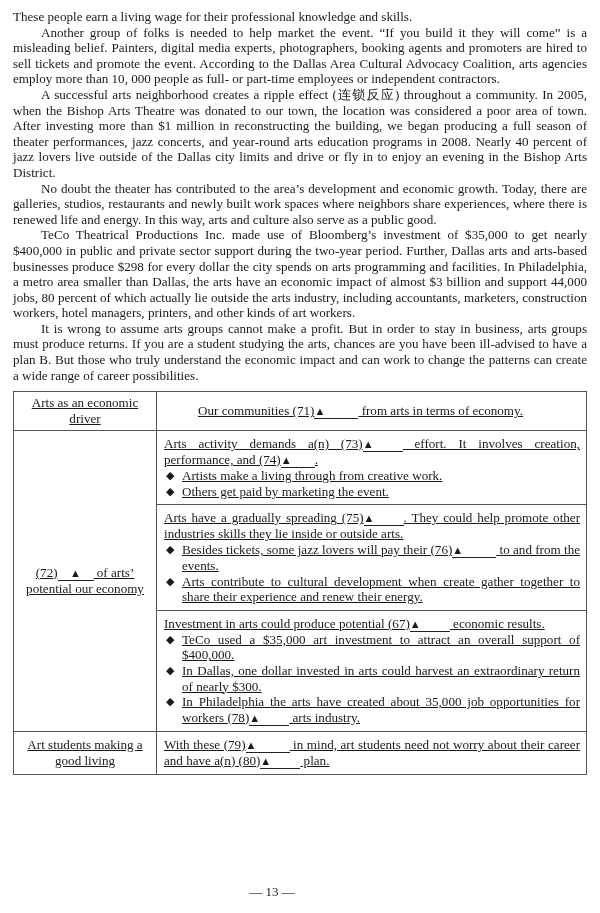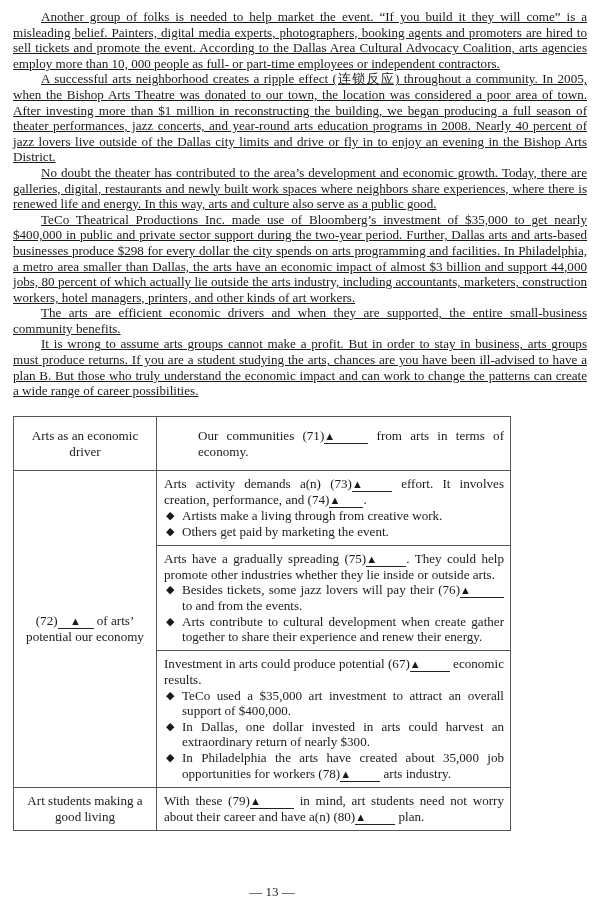--- a/index.html
+++ b/index.html
@@ -7,28 +7,29 @@
   body {
     font-family: "Liberation Serif", "DejaVu Serif", serif;
     color: #1a1a1a;
     font-size: 13.1px;
     line-height: 15.6px;
     position: relative;
     overflow: hidden;
   }
   .page { position: absolute; left: 13px; top: 9px; width: 574px; }
   .para { text-align: justify; text-align-last: left; }
-  .para.indent { text-indent: 28px; text-decoration: underline; }
+  .para.indent { text-indent: 28px; }
   .passage { margin-bottom: 3px; }
 
   table.summary {
-    width: 498px;
+    width: 574px;
     border-collapse: collapse;
     border: 1.5px solid #333;
-    margin-top: 17px;
+    margin-top: 8px;
+    text-decoration: underline;
   }
   table.summary td {
     border: 1px solid #555;
     vertical-align: middle;
   }
   td.label-cell {
     width: 143px;
     text-align: center;
     padding: 2px 2px;
     line-height: 16px;
@@ -67,25 +68,25 @@
     text-align: center;
     font-size: 13px;
   }
 </style>
 </head>
 <body>
 
 <div class="page">
 
   <div class="passage">
+    <p class="para">These people earn a living wage for their professional knowledge and skills.</p>
     <p class="para indent">Another group of folks is needed to help market the event. “If you build it they will come” is a misleading belief. Painters, digital media experts, photographers, booking agents and promoters are hired to sell tickets and promote the event. According to the Dallas Area Cultural Advocacy Coalition, arts agencies employ more than 10, 000 people as full- or part-time employees or independent contractors.</p>
     <p class="para indent">A successful arts neighborhood creates a ripple effect (连锁反应) throughout a community. In 2005, when the Bishop Arts Theatre was donated to our town, the location was considered a poor area of town. After investing more than $1 million in reconstructing the building, we began producing a full season of theater performances, jazz concerts, and year-round arts education programs in 2008. Nearly 40 percent of jazz lovers live outside of the Dallas city limits and drive or fly in to enjoy an evening in the Bishop Arts District.</p>
-    <p class="para indent">No doubt the theater has contributed to the area’s development and economic growth. Today, there are galleries, digital, restaurants and newly built work spaces where neighbors share experiences, where there is renewed life and energy. In this way, arts and culture also serve as a public good.</p>
+    <p class="para indent">No doubt the theater has contributed to the area’s development and economic growth. Today, there are galleries, studios, restaurants and newly built work spaces where neighbors share experiences, where there is renewed life and energy. In this way, arts and culture also serve as a public good.</p>
     <p class="para indent">TeCo Theatrical Productions Inc. made use of Bloomberg’s investment of $35,000 to get nearly $400,000 in public and private sector support during the two-year period. Further, Dallas arts and arts-based businesses produce $298 for every dollar the city spends on arts programming and facilities. In Philadelphia, a metro area smaller than Dallas, the arts have an economic impact of almost $3 billion and support 44,000 jobs, 80 percent of which actually lie outside the arts industry, including accountants, marketers, construction workers, hotel managers, printers, and other kinds of art workers.</p>
-    <p class="para indent">The arts are efficient economic drivers and when they are supported, the entire small-business community benefits.</p>
     <p class="para indent">It is wrong to assume arts groups cannot make a profit. But in order to stay in business, arts groups must produce returns. If you are a student studying the arts, chances are you have been ill-advised to have a plan B. But those who truly understand the economic impact and can work to change the patterns can create a wide range of career possibilities.</p>
   </div>
 
   <table class="summary">
 
     <tbody>
         <tr>
       <td class="label-cell">
         <span>Arts as an economic driver</span>
       </td>
@@ -109,21 +110,21 @@
         <div class="bullet-item">
           <span class="diamond">◆</span>
           <span>Others get paid by marketing the event.</span>
         </div>
       </td>
     </tr>
 
     <tr>
       <td class="content-cell">
         <div>
-          <span>Arts have a gradually spreading (75)</span><span class="blank" style="min-width:40px;"><span class="tri">▲</span></span><span>. They could help promote other industries whether they lie inside or outside arts.</span>
+          <span>Arts have a gradually spreading (75)</span><span class="blank" style="min-width:40px;"><span class="tri">▲</span></span><span>. They could help promote other industries skills they lie inside or outside arts.</span>
         </div>
         <div class="bullet-item">
           <span class="diamond">◆</span>
           <span>Besides tickets, some jazz lovers will pay their (76)</span><span class="blank" style="min-width:44px;"><span class="tri">▲</span></span><span> to and from the events.</span>
         </div>
         <div class="bullet-item">
           <span class="diamond">◆</span>
           <span>Arts contribute to cultural development when create gather together to share their experience and renew their energy.</span>
         </div>
       </td>

